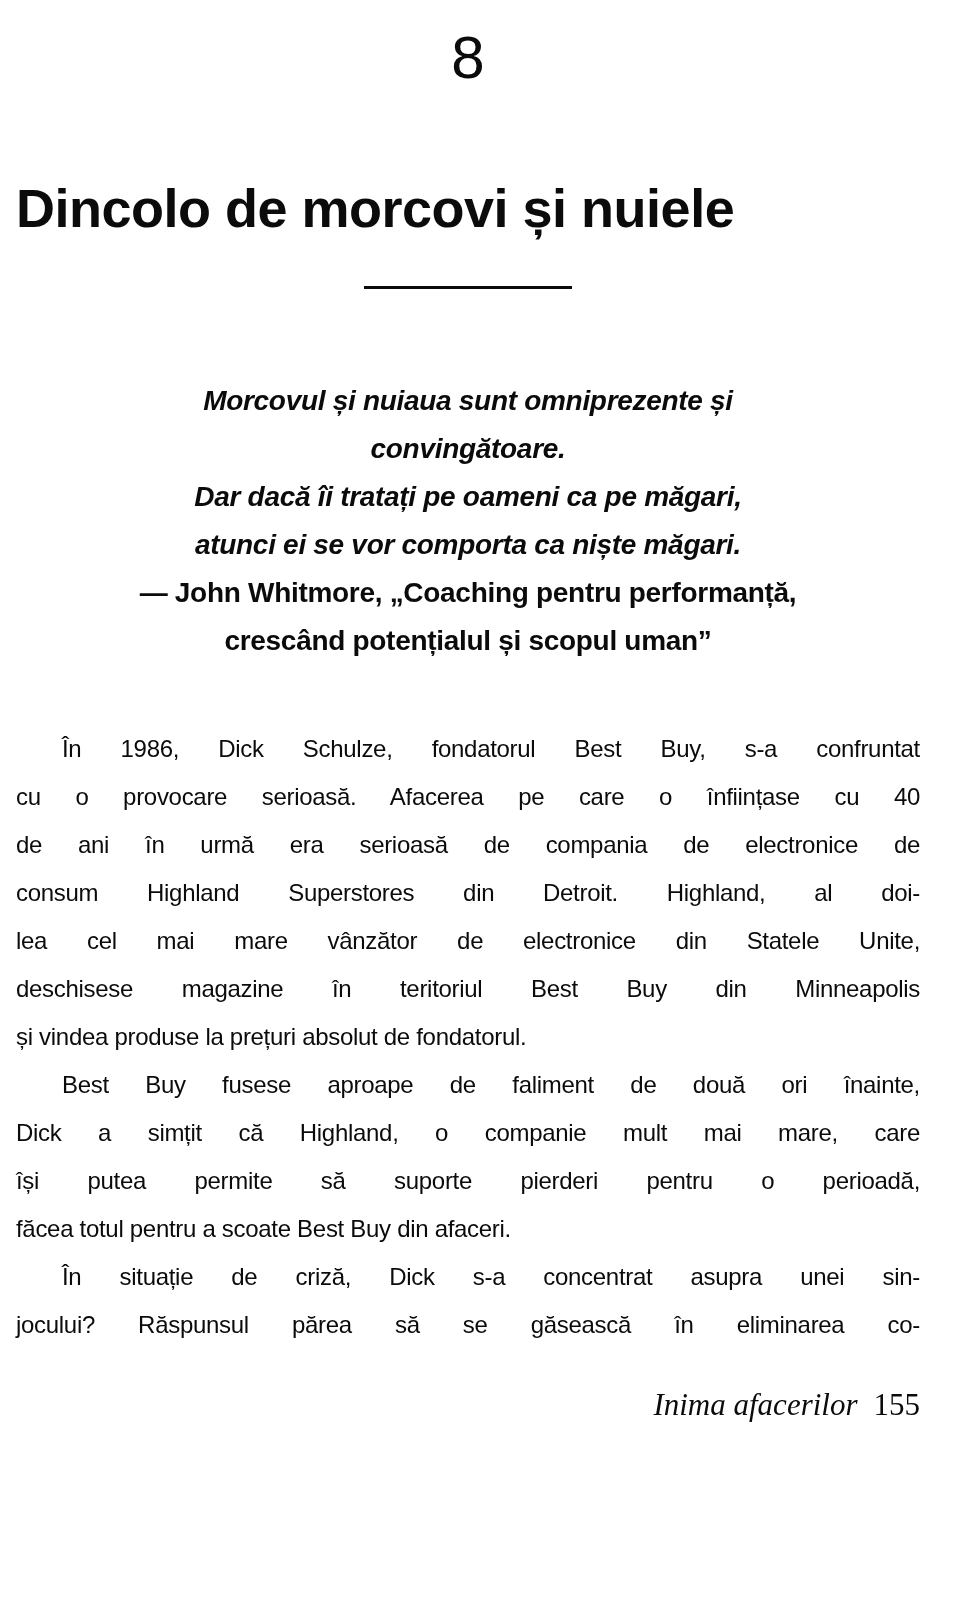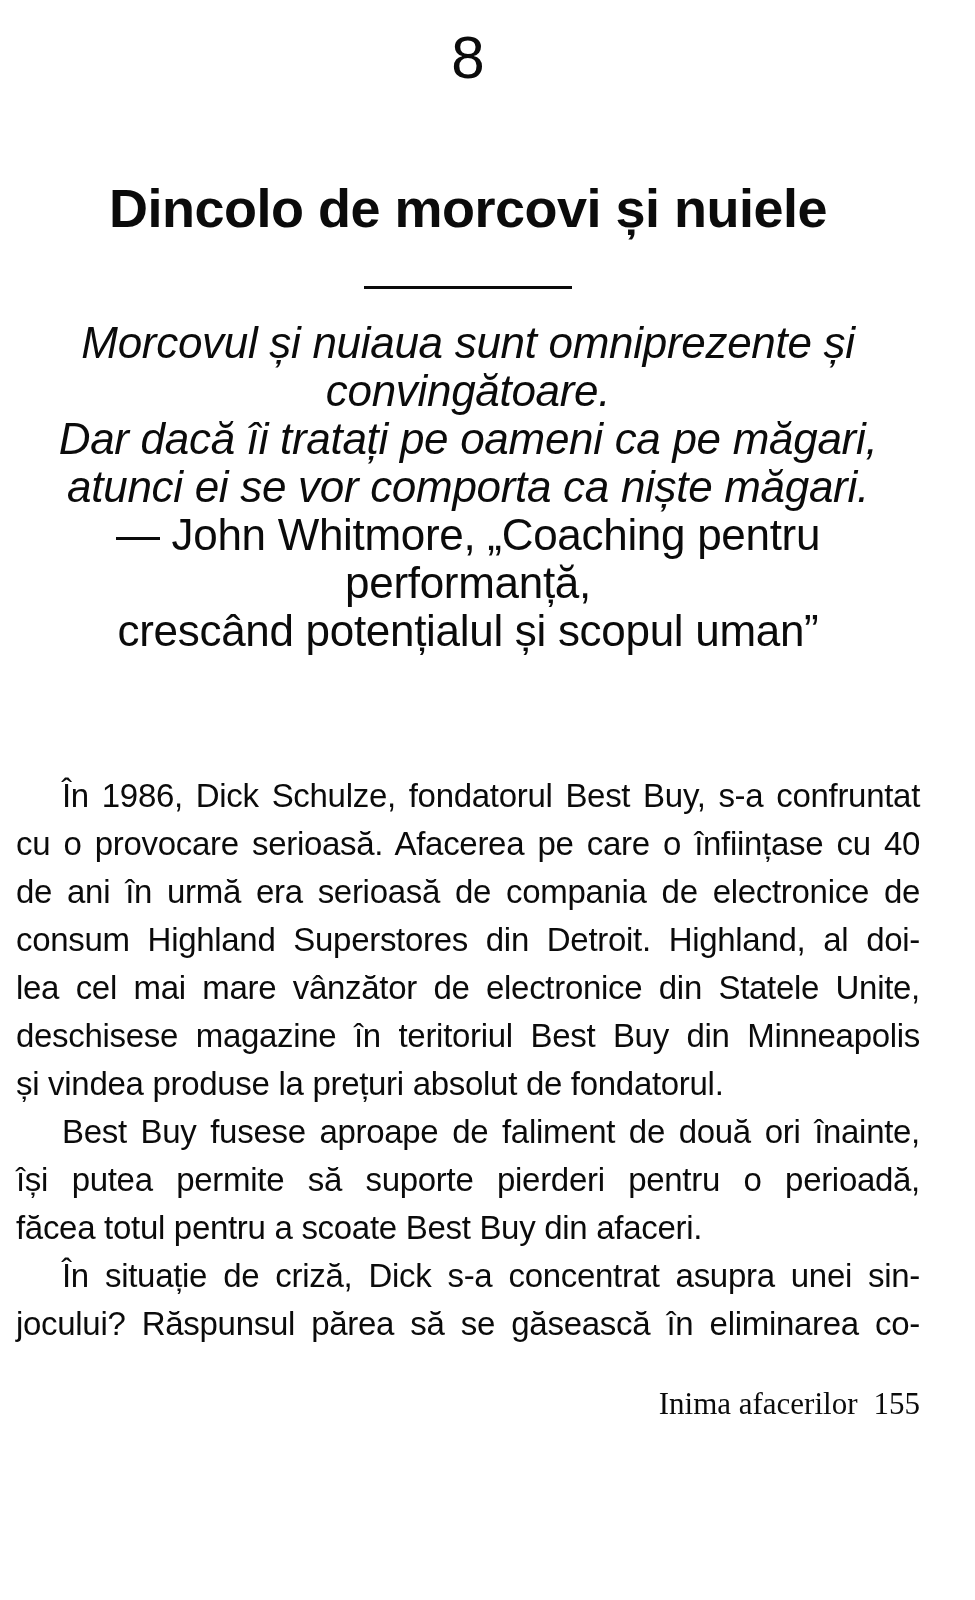--- a/index.html
+++ b/index.html
@@ -22,46 +22,45 @@
   }
   .chapter-number {
     margin-top: 26px;
     text-align: center;
     font-size: 60px;
     font-weight: 300;
     line-height: 64px;
   }
   .chapter-title {
     margin-top: 88px;
-    text-align: center;
     font-size: 54px;
     font-weight: 600;
     line-height: 60px;
     letter-spacing: -0.5px;
   }
   .title-divider {
     width: 208px;
     height: 3px;
     background: #0b0b0b;
     margin: 48px auto 0 auto;
   }
   .epigraph {
-    margin-top: 30px;
+    margin-top: 88px;
     text-align: center;
-    font-size: 44px;
-    font-weight: 400;
+    font-size: 28px;
+    font-weight: 700;
     line-height: 48px;
     letter-spacing: -0.3px;
   }
   .epigraph .quote-line {
     font-style: italic;
   }
   .body-text {
-    margin-top: 117px;
-    font-size: 33px;
+    margin-top: 60px;
+    font-size: 24px;
     font-weight: 400;
     line-height: 48px;
     letter-spacing: -0.3px;
   }
   .bline {
     text-align: justify;
     text-align-last: justify;
   }
   .bline.para-end {
     text-align-last: left;
@@ -71,20 +70,21 @@
   }
   .page-footer {
     margin-top: 36px;
     text-align: right;
     font-family: "Liberation Serif", serif;
     font-size: 31px;
     line-height: 40px;
     color: #0b0b0b;
   }
   .book-title {
+    font-style: italic;
   }
   .page-number {
     display: inline-block;
     margin-left: 16px;
     font-style: normal;
   }
 </style>
 </head>
 <body>
 
@@ -113,20 +113,21 @@
         <div class="bline">cu o provocare serioasă. Afacerea pe care o înființase cu 40</div>
         <div class="bline">de ani în urmă era serioasă de compania de electronice de</div>
         <div class="bline">consum Highland Superstores din Detroit. Highland, al doi-</div>
         <div class="bline">lea cel mai mare vânzător de electronice din Statele Unite,</div>
         <div class="bline">deschisese magazine în teritoriul Best Buy din Minneapolis</div>
         <div class="bline para-end">și vindea produse la prețuri absolut de fondatorul.</div>
       </div>
 
       <div class="paragraph">
         <div class="bline indent">Best Buy fusese aproape de faliment de două ori înainte,</div>
+        <div class="bline">Dick a simțit că Highland, o companie mult mai mare, care</div>
         <div class="bline">își putea permite să suporte pierderi pentru o perioadă,</div>
         <div class="bline para-end">făcea totul pentru a scoate Best Buy din afaceri.</div>
       </div>
 
       <div class="paragraph">
         <div class="bline indent">În situație de criză, Dick s-a concentrat asupra unei sin-</div>
         <div class="bline">jocului? Răspunsul părea să se găsească în eliminarea co-</div>
       </div>
 
     </div>

